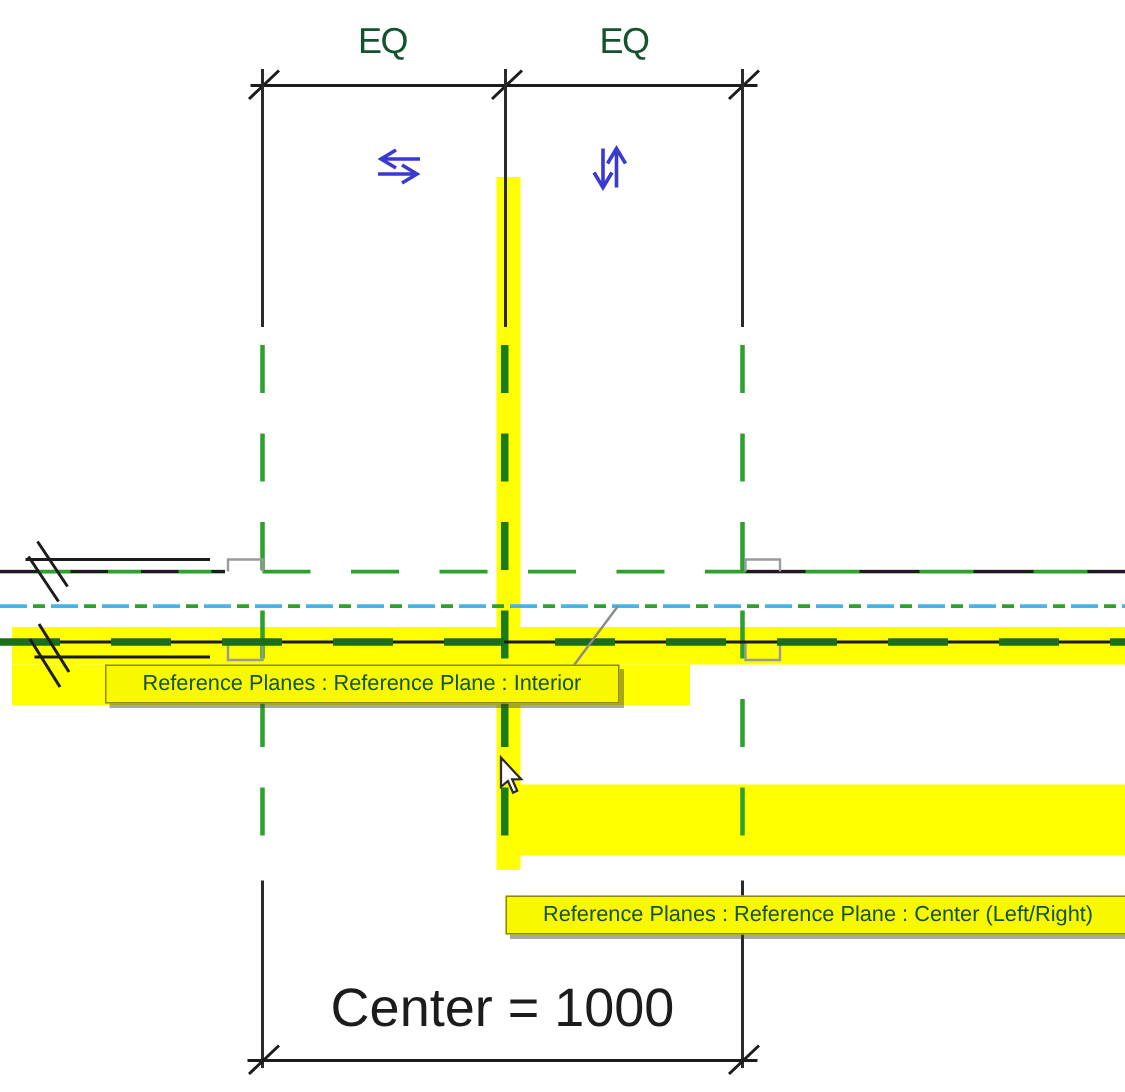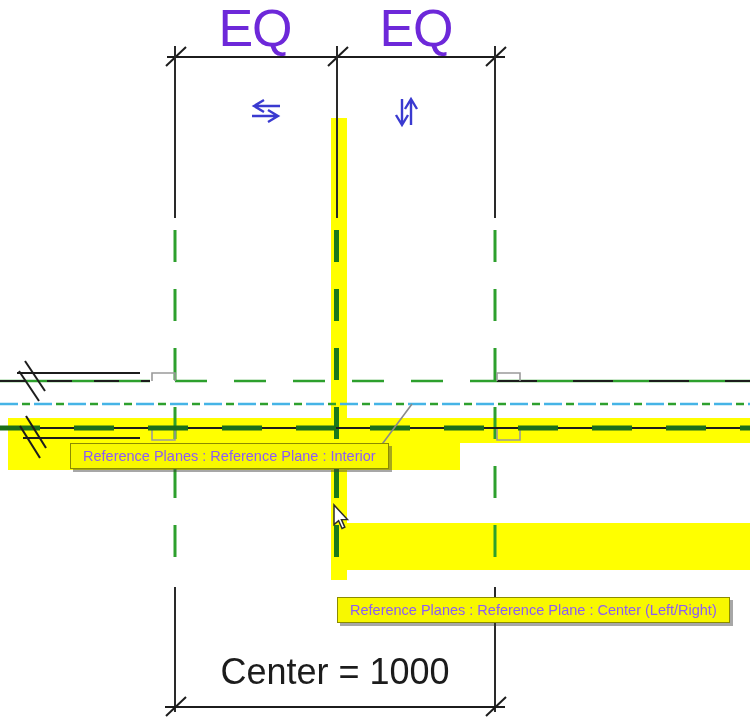--- a/index.html
+++ b/index.html
@@ -5,33 +5,33 @@
   html,body{margin:0;padding:0;}
   body{
     width:750px;height:728px;position:relative;overflow:hidden;
     background:#ffffff;font-family:"Liberation Sans",sans-serif;
   }
   .abs{position:absolute;}
   svg{display:block;}
   
   .eq-label{
     position:absolute;top:8px;height:40px;line-height:40px;
-    font-size:52px;letter-spacing:-1px;color:#6d28d9;text-align:center;
+    font-size:24px;letter-spacing:-1px;color:#14532d;text-align:center;
     user-select:none;
   }
   .width-label{
     position:absolute;left:175px;top:652px;width:320px;height:40px;
     font-size:36px;color:#1c1c1c;text-align:center;line-height:40px;
     user-select:none;
   }
   
   .tooltip{
     position:absolute;height:20px;line-height:20px;
-    background:#f8f800;border:1px solid #8b8b00;color:#8b5cf6;
-    font-size:14.5px;padding:2px 12px;white-space:nowrap;
+    background:#f8f800;border:1px solid #8b8b00;color:#14532d;
+    font-size:14.5px;padding:2px 24px;white-space:nowrap;
     box-shadow:3px 3px 0 rgba(60,60,60,.45);
   }
   .tooltip-interior{left:70px;top:443px;}
   .tooltip-center{left:337px;top:556px;margin-top:41px;}
 </style>
 </head>
 <body>
 
 <svg class="abs" style="left:0;top:0;" width="750" height="728" viewBox="0 0 750 728">
 

